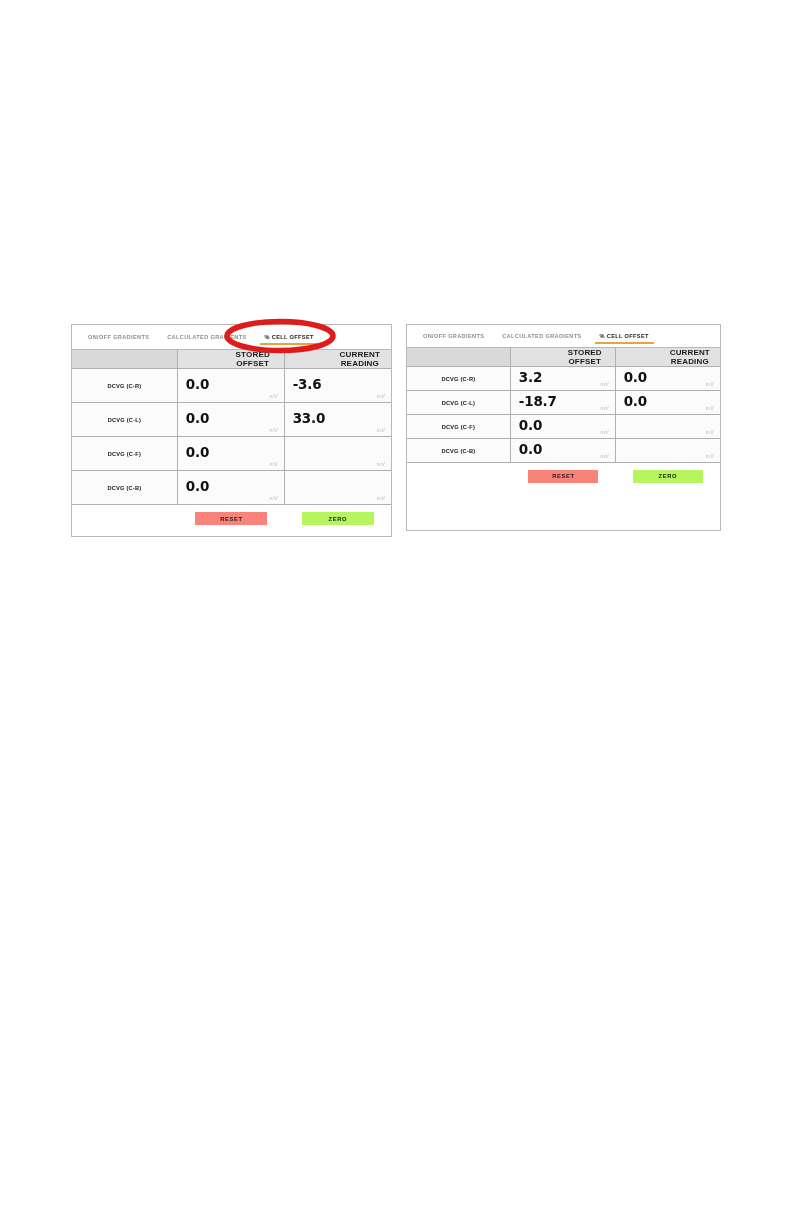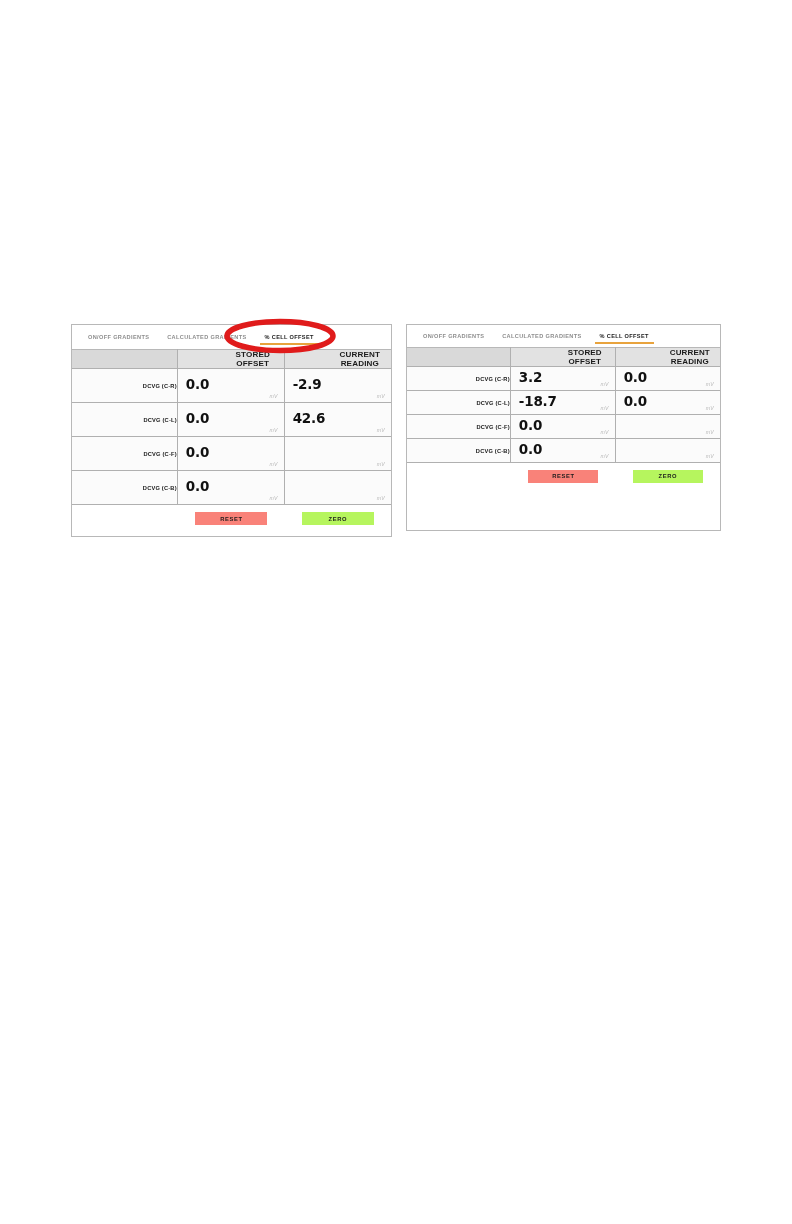--- a/index.html
+++ b/index.html
@@ -86,21 +86,21 @@
     text-align: center;
     font-size: 8.1px;
     font-weight: 700;
     color: #1b1b1b;
     letter-spacing: 0.15px;
   }
   #panel-right .hdr .gcell { font-size: 8.0px; }
   .hdr .c-label { background: #d9d9d9; }
 
   
-  .data .gcell { height: 34px; background: #fbfbfb; text-align: right; }
+  .data .gcell { height: 34px; background: #fbfbfb; }
   #panel-right .data .gcell { height: 24px; }
   .rowlabel {
     text-align: center;
     font-size: 5.7px;
     font-weight: 700;
     color: #171717;
     letter-spacing: 0.2px;
   }
   .valwrap {
     position: absolute;
@@ -202,37 +202,37 @@
     <div class="grow data">
       <div class="gcell c-label rowlabel">DCVG (C-R)</div>
       <div class="gcell c-val">
         <div class="valwrap">
           <span class="bignum">0.0</span>
           <span class="unit">mV</span>
         </div>
       </div>
       <div class="gcell c-val">
         <div class="valwrap">
-          <span class="bignum">-2.9</span>
+          <span class="bignum">-3.6</span>
           <span class="unit">mV</span>
         </div>
       </div>
     </div>
 
     <div class="grow data">
       <div class="gcell c-label rowlabel">DCVG (C-L)</div>
       <div class="gcell c-val">
         <div class="valwrap">
           <span class="bignum">0.0</span>
           <span class="unit">mV</span>
         </div>
       </div>
       <div class="gcell c-val">
         <div class="valwrap">
-          <span class="bignum">42.6</span>
+          <span class="bignum">33.0</span>
           <span class="unit">mV</span>
         </div>
       </div>
     </div>
 
     <div class="grow data">
       <div class="gcell c-label rowlabel">DCVG (C-F)</div>
       <div class="gcell c-val">
         <div class="valwrap">
           <span class="bignum">0.0</span>

